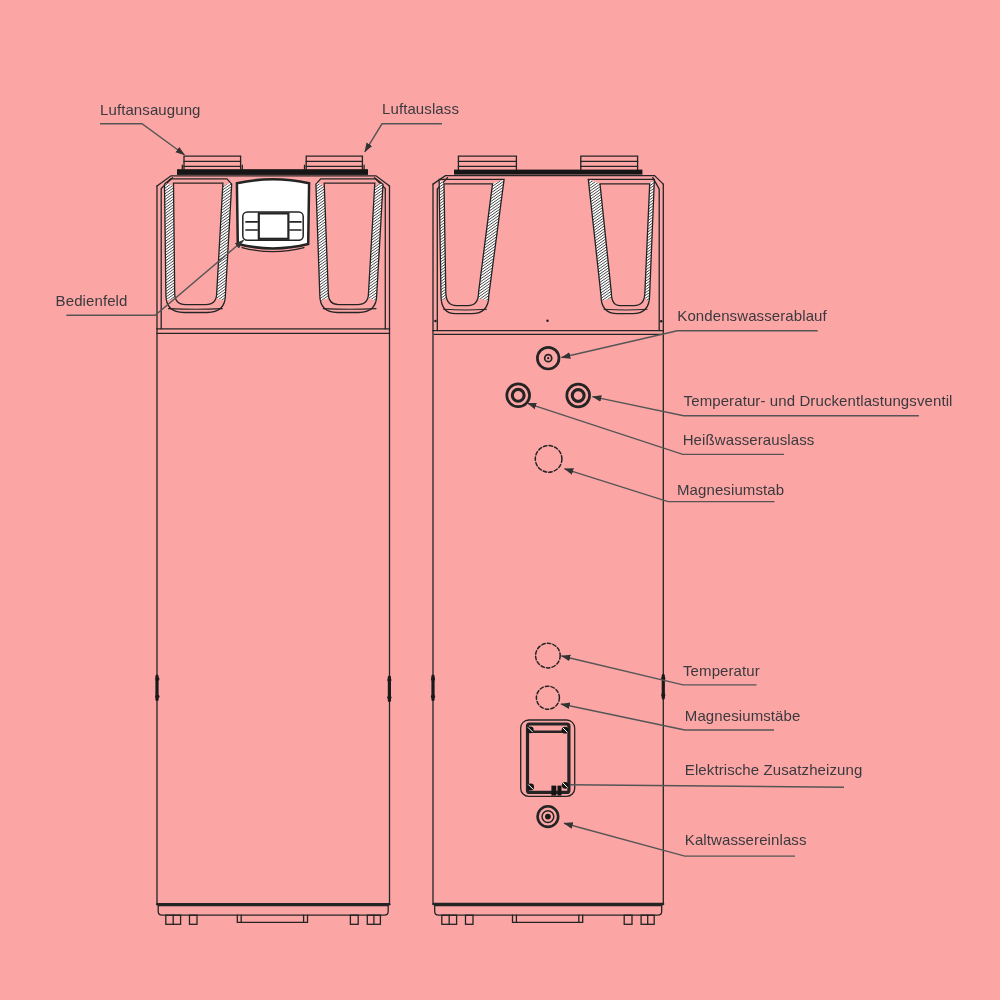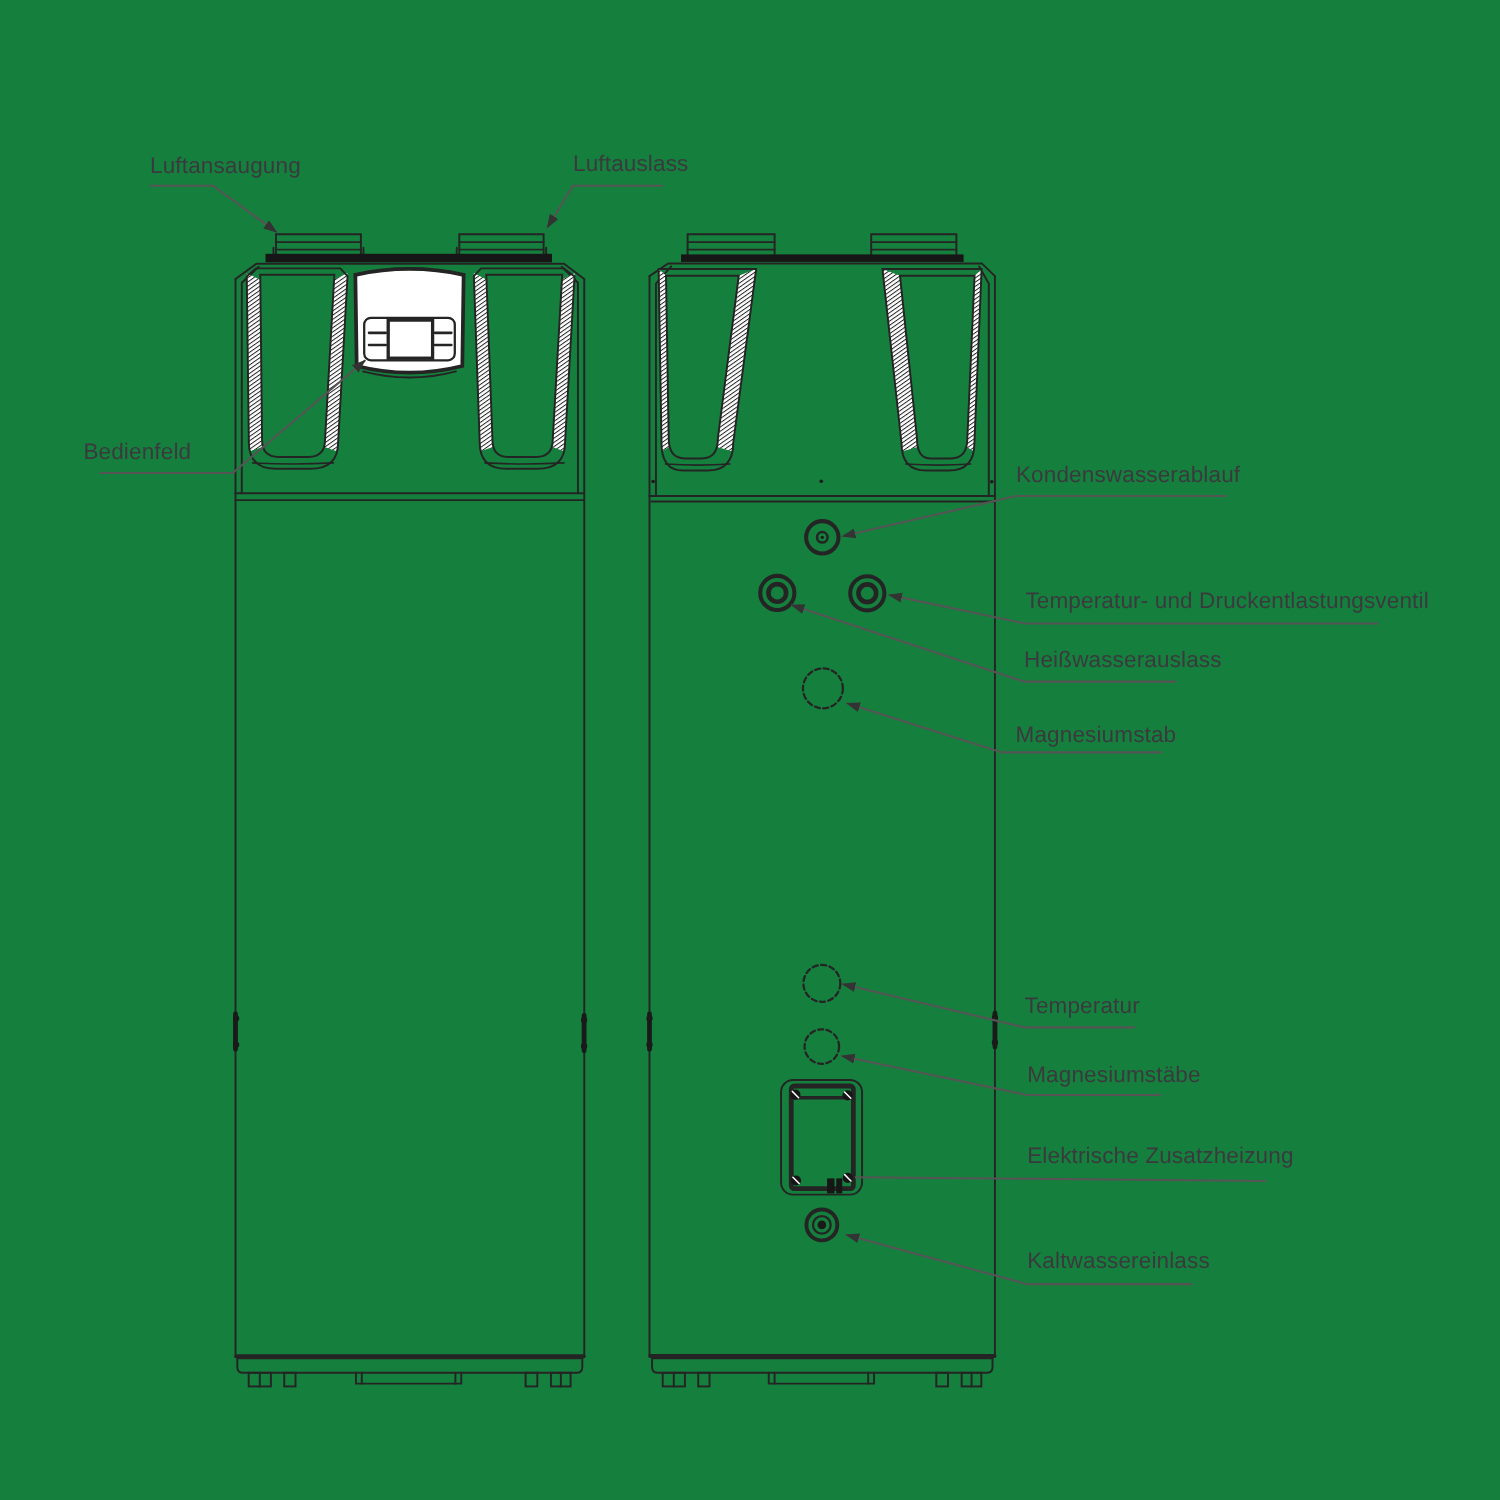--- a/index.html
+++ b/index.html
@@ -1,16 +1,16 @@
 <!DOCTYPE html>
 <html><head>
 <meta charset="utf-8">
 <style>
   html,body{margin:0;padding:0;background:#ffffff;}
-  #page{width:1000px;height:1000px;background:#15803d;position:relative;overflow:hidden;}
+  #page{width:1000px;height:1000px;background:#fca5a5;position:relative;overflow:hidden;}
   svg{display:block;}
   text{font-family:"Liberation Sans", sans-serif;fill:#3a3a3e;font-size:15px;letter-spacing:0.1px;}
 </style>
 </head>
 <body>
 
 <div id="page">
 <svg width="1000" height="1000" viewBox="0 0 1000 1000">
 <defs>
   <pattern id="hatch" patternUnits="userSpaceOnUse" width="2.3" height="2.3" patternTransform="rotate(55)">

